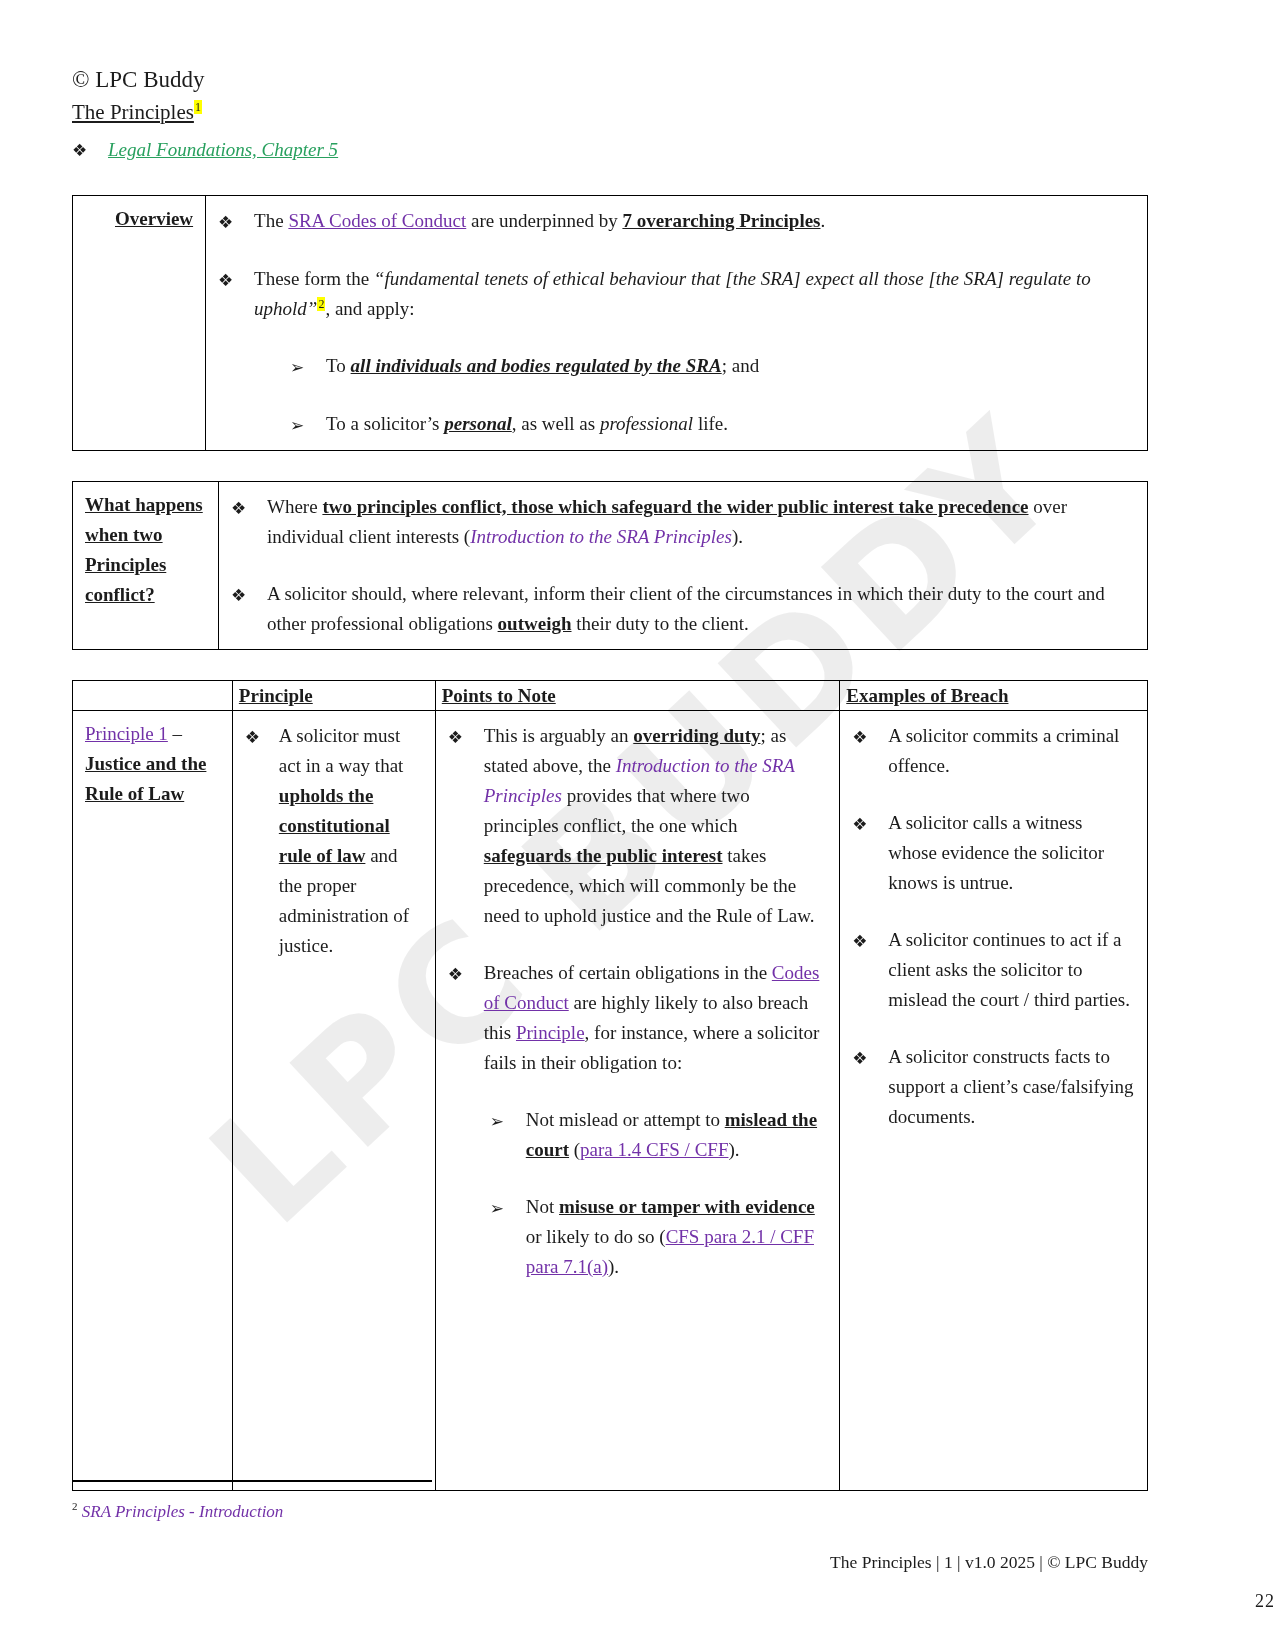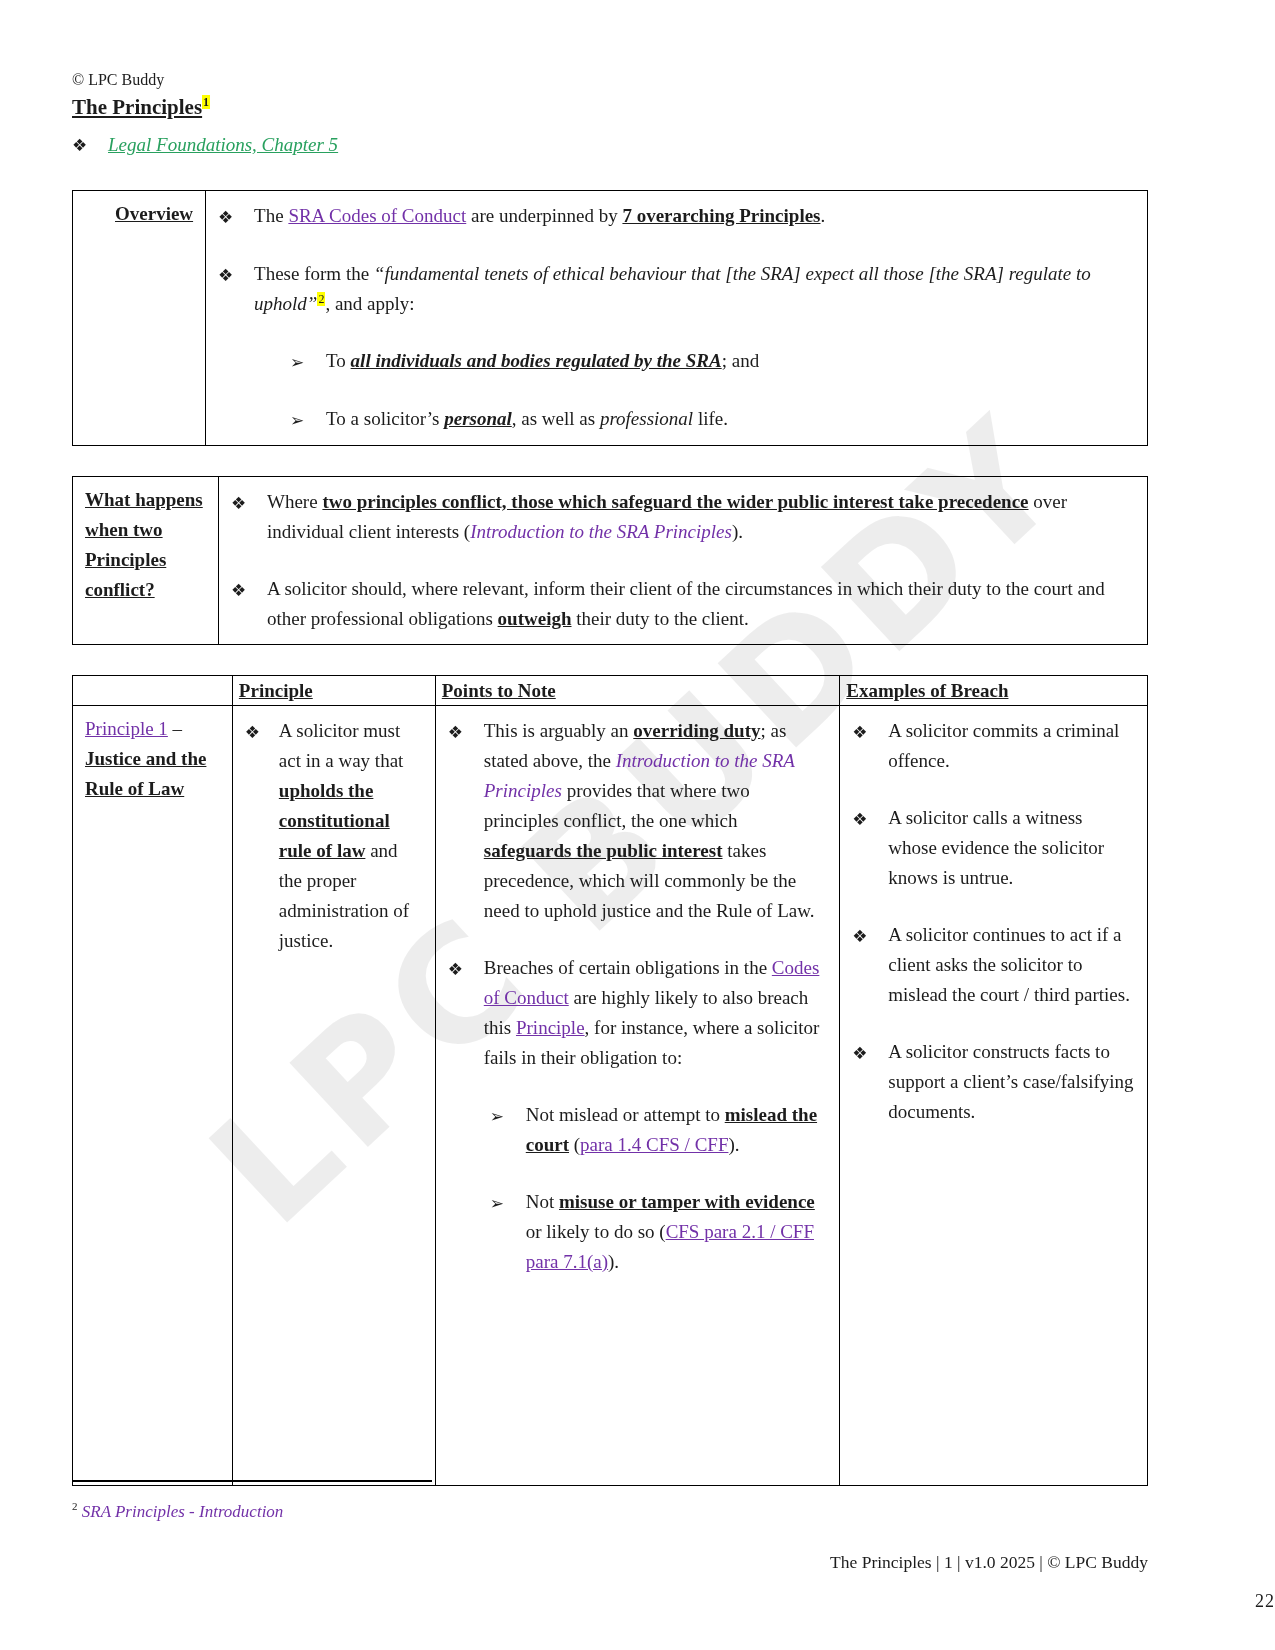--- a/index.html
+++ b/index.html
@@ -11,22 +11,22 @@
     font-size:19px; line-height:30px;
   }
   .watermark {
     position:absolute; left:50%; top:820px; z-index:0;
     transform:translate(-50%,-50%) rotate(-43deg);
     font-family:"DejaVu Sans","Liberation Sans",sans-serif;
     font-size:158px; font-weight:bold; letter-spacing:10px;
     color:rgba(0,0,0,0.07); white-space:nowrap; user-select:none;
   }
   .content { position:absolute; left:72px; top:0; width:1076px; z-index:1; }
-  .copyright { padding-top:68px; font-size:16px; line-height:24px; }
-  .doc-title { font-size:21px; line-height:30px; font-weight:bold; }
+  .copyright { padding-top:68px; font-size:23px; line-height:24px; }
+  .doc-title { margin-top:5px; font-size:21px; line-height:30px; font-weight:normal; }
   .doc-title .title-text { text-decoration:underline; }
   .chapter-row { margin-top:8px; display:flex; }
   .chapter-row .marker { flex:0 0 36px; }
   .marker {
     font-family:"DejaVu Sans","Liberation Sans",sans-serif;
     font-size:17px; color:#1c1c1c;
   }
   
   table.tbl { border-collapse:collapse; width:1076px; margin-top:30px; }
   table.tbl td, table.tbl th {

